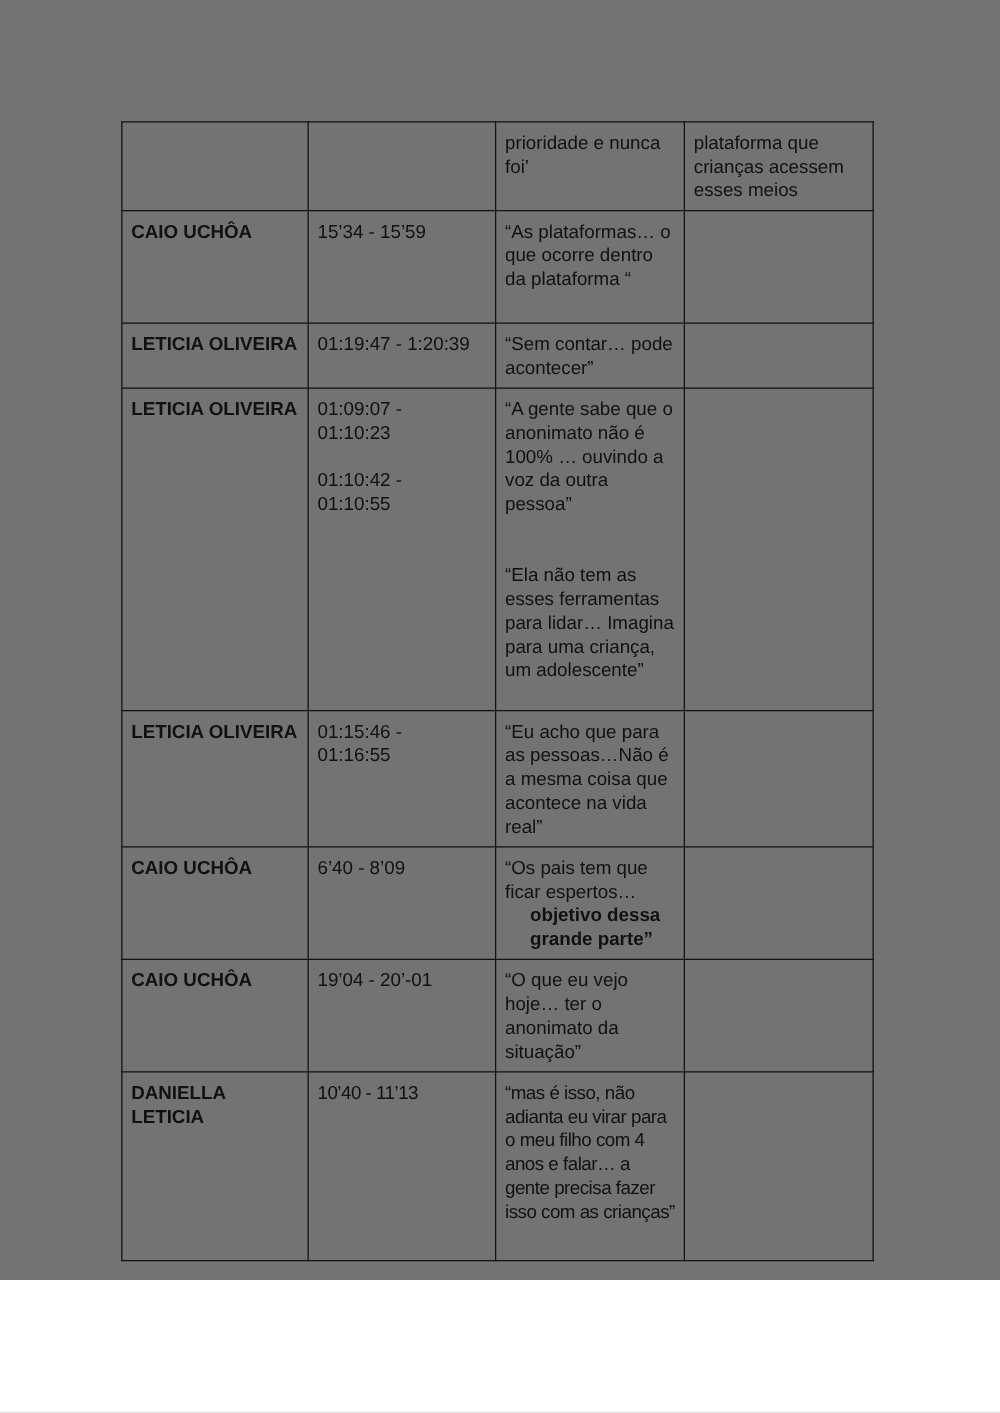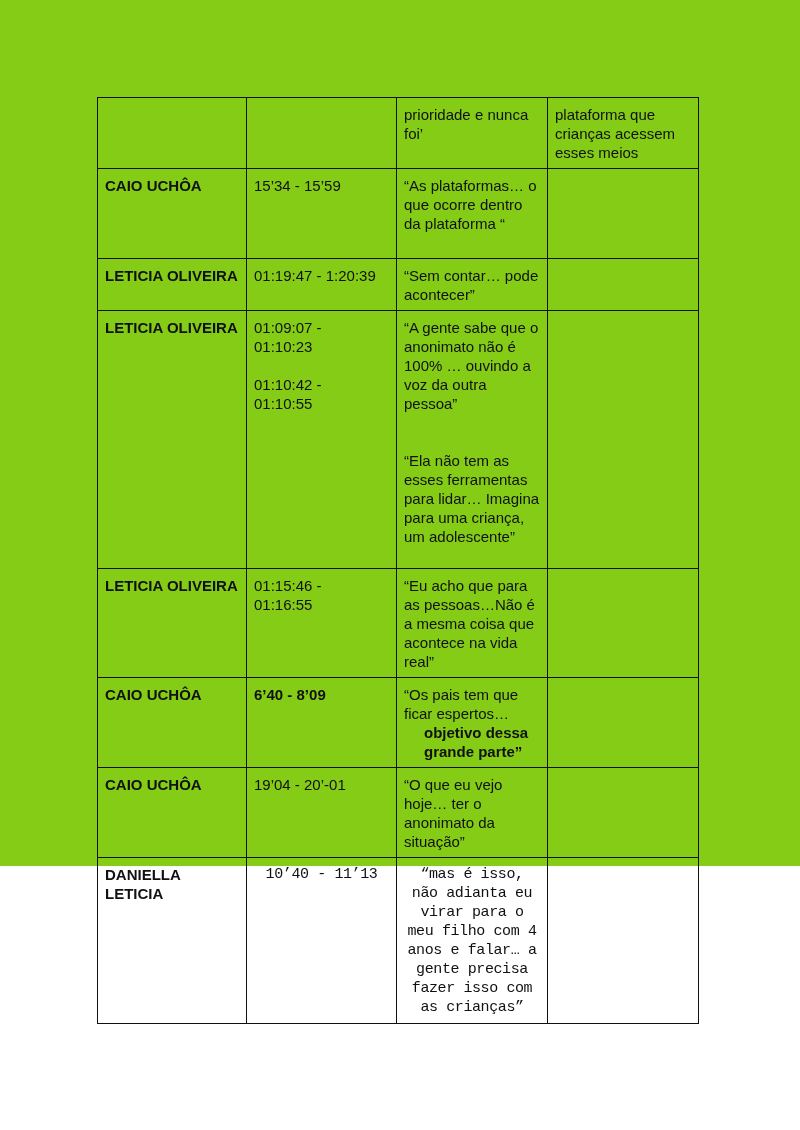--- a/index.html
+++ b/index.html
@@ -1,29 +1,29 @@
 <!DOCTYPE html>
 <html><head>
 <meta charset="utf-8">
 <style>
   html, body { margin: 0; padding: 0; background: #ffffff; }
   body { width: 800px; height: 1130px; position: relative; overflow: hidden;
          font-family: "Liberation Sans", sans-serif; color: #111; }
-  .page { position: absolute; left: 0; top: 0; width: 800px; height: 866px; background: #84cc16; }
+  .page { position: absolute; left: 0; top: 0; width: 800px; height: 1024px; background: #737373; }
   table.quotes { position: absolute; left: 97px; top: 97px; border-collapse: collapse;
                  table-layout: fixed; width: 601px; }
   table.quotes td { border: 1.5px solid #111; vertical-align: top; padding: 7px 7px 6px 7px;
                     font-size: 15px; line-height: 19px; }
   td.name { text-align: left; font-weight: bold; }
   td.time { }
-  td.time .bold { font-weight: bold; }
+  td.time .bold { font-weight: normal; }
   .seg { display: block; }
   .gap { display: block; height: 19px; }
   .gap2 { display: block; height: 38px; }
-  .alt { font-family: Liberation Mono, monospace; font-size: 14px; letter-spacing: -0.4px; text-align: center; }
+  .alt { font-family: Liberation Sans, sans-serif; font-size: 14px; letter-spacing: -0.4px; }
   .altname { font-size: 15px; }
   .strong { font-weight: bold; margin-left: 20px; }
 </style>
 </head>
 <body>
 
 <div class="page">
   <table class="quotes">
     <colgroup>
       <col style="width:149px">

